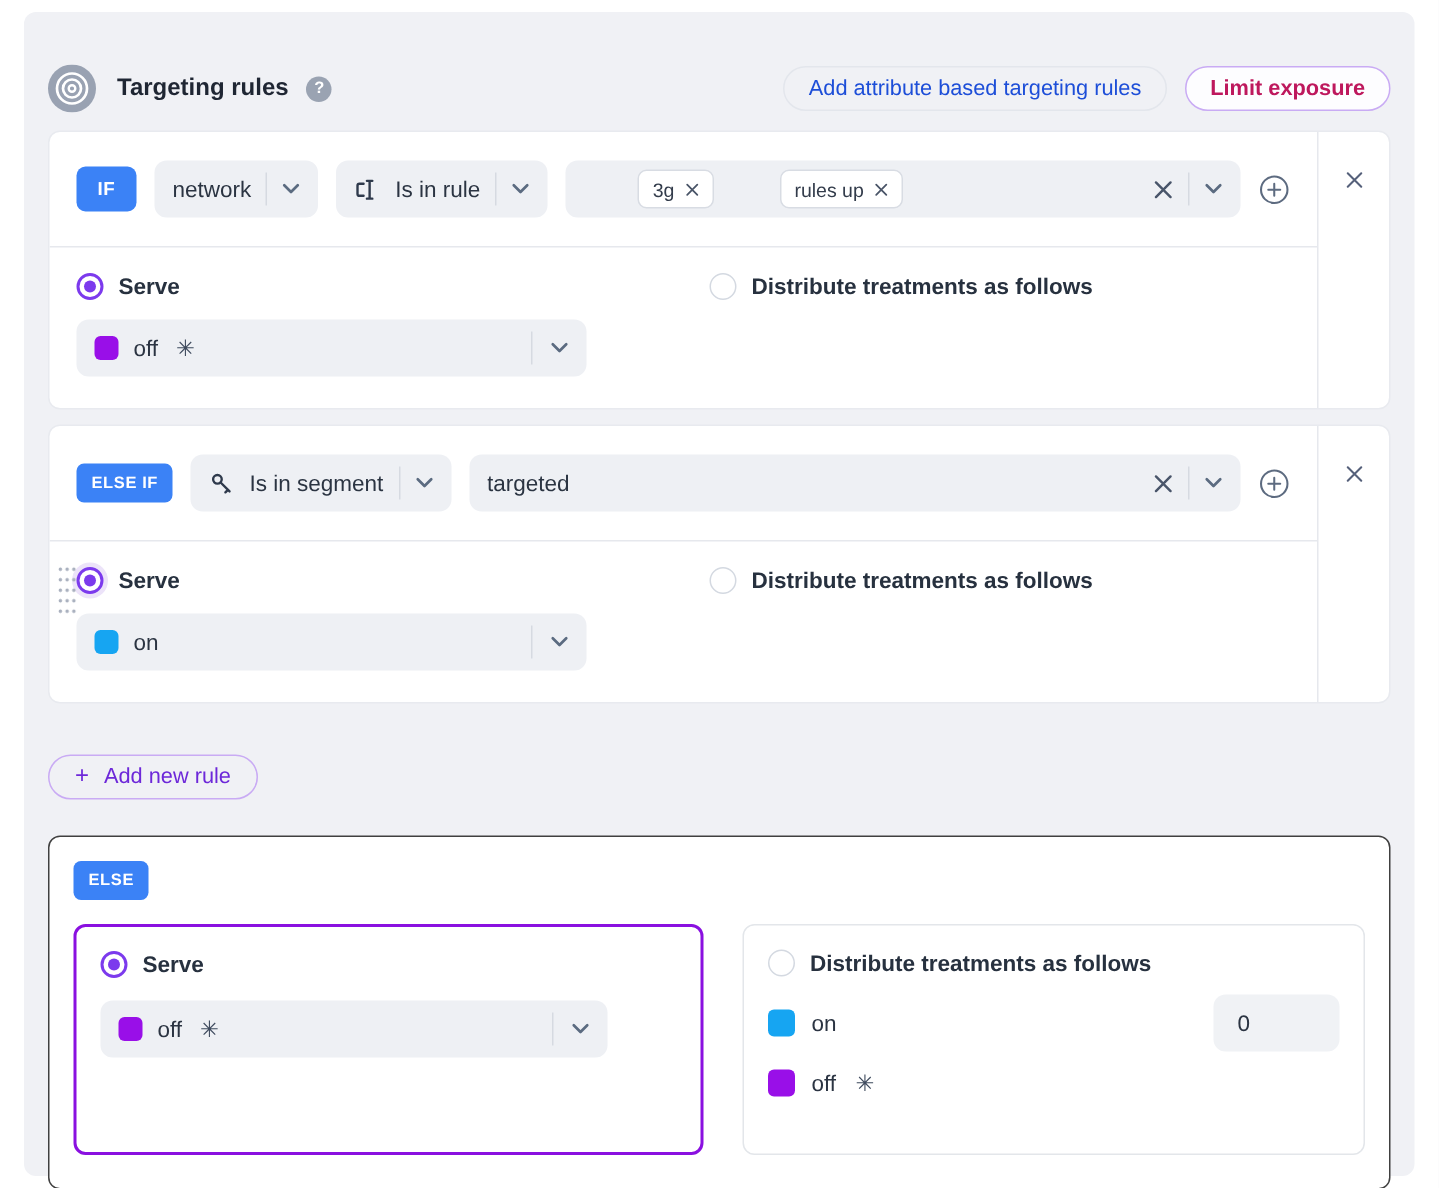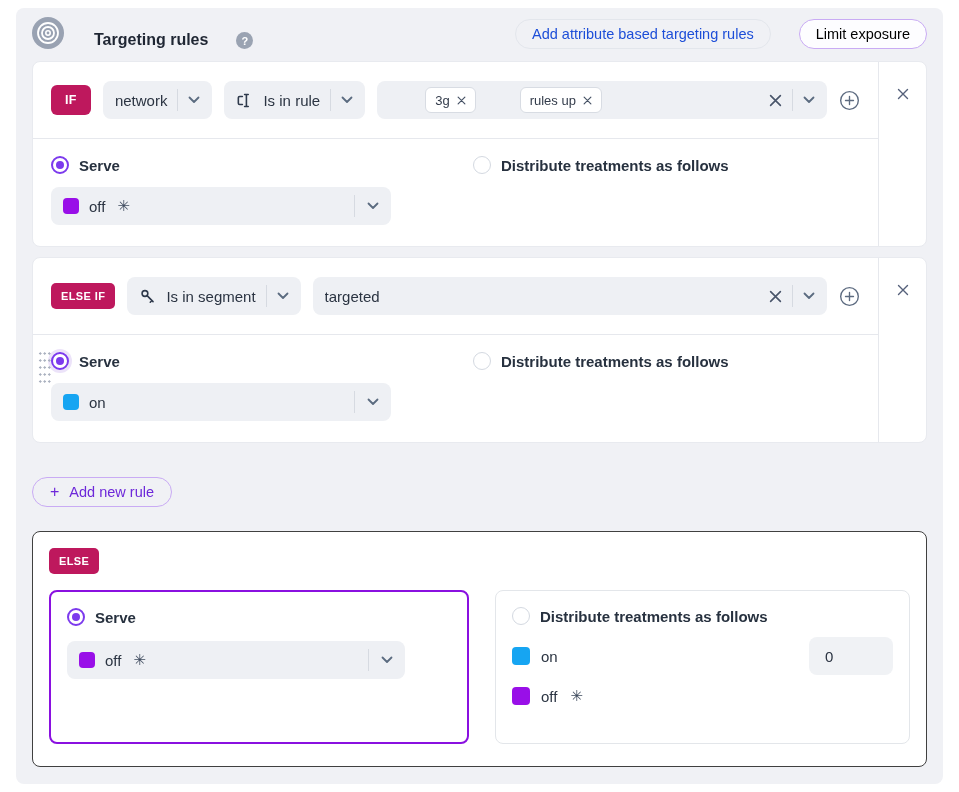--- a/index.html
+++ b/index.html
@@ -1,40 +1,40 @@
 <!DOCTYPE html>
 <html><head>
 <meta charset="utf-8">
 <style>
   * { box-sizing: border-box; margin: 0; padding: 0; }
   html,body { width: 959px; height: 792px; background:#fff; font-family:"Liberation Sans",sans-serif; }
   .panel { position:absolute; left:16px; top:8px; width:927px; height:776px;
            background:#f0f1f5; border-radius:8px; padding:0 16px; }
 
   
-  .hdr { display:flex; align-items:flex-end; gap:28px; padding:9px 0 12px; }
+  .hdr { display:flex; align-items:center; gap:12px; padding:35px 0 12px; }
   .hdr .title { font-size:16px; font-weight:700; color:#1f2633; margin-left:2px; }
   .help { width:17px; height:17px; border-radius:50%; background:#9aa3b2; color:#fff;
           font-size:11px; font-weight:700; display:flex; align-items:center; justify-content:center; }
   .spacer { flex:1; }
   .btn { height:30px; border-radius:15px; display:inline-flex; align-items:center;
          font-size:14.5px; padding:0 16px; background:transparent; cursor:pointer; }
   .btn-ghost { border:1px solid #e3e6ec; color:#1d4ed8; }
-  .btn-outline { border:1.5px solid #c9abf4; color:#000000; background:#fdfdff; font-weight:400; }
+  .btn-outline { border:1.5px solid #c9abf4; color:#be185d; background:#fdfdff; font-weight:700; }
 
   
   .card { background:#fff; border:1px solid #e8eaef; border-radius:8px; display:flex;
           overflow:hidden; margin-bottom:10px; }
   .card-main { flex:1; min-width:0; }
   .card-del { width:48px; border-left:1px solid #e6e8ed; display:flex; justify-content:center;
               align-items:flex-start; padding-top:24px; }
   .xbtn { background:none; border:none; cursor:pointer; display:flex; padding:2px; }
 
   .cond-row { display:flex; align-items:center; gap:12px; padding:19px 18px; }
-  .badge { background:#be185d; color:#fff; font-weight:700; font-size:12.5px; letter-spacing:.4px;
+  .badge { background:#3b82f6; color:#fff; font-weight:700; font-size:12.5px; letter-spacing:.4px;
            height:30px; border-radius:6px; display:inline-flex; align-items:center; padding:0 14px; flex:none; }
   .badge-sm { height:26px; font-size:11px; padding:0 10px; border-radius:5px; }
 
   .sel { background:#eef0f4; border-radius:8px; height:38px; display:inline-flex; align-items:center;
          gap:10px; padding:0 12px; font-size:15px; color:#2b3442; flex:none; cursor:pointer; }
   .vdiv { width:1px; height:22px; background:#d6dae1; flex:none; }
   .field { flex:1; min-width:0; background:#eef0f4; border-radius:8px; height:38px; display:flex;
            align-items:center; gap:8px; padding:0 12px; }
   .chip { background:#fff; border:1px solid #d8dce3; border-radius:6px; height:26px;
           display:inline-flex; align-items:center; gap:7px; padding:0 9px; font-size:13px; color:#333c4b;margin-left:36px; }

